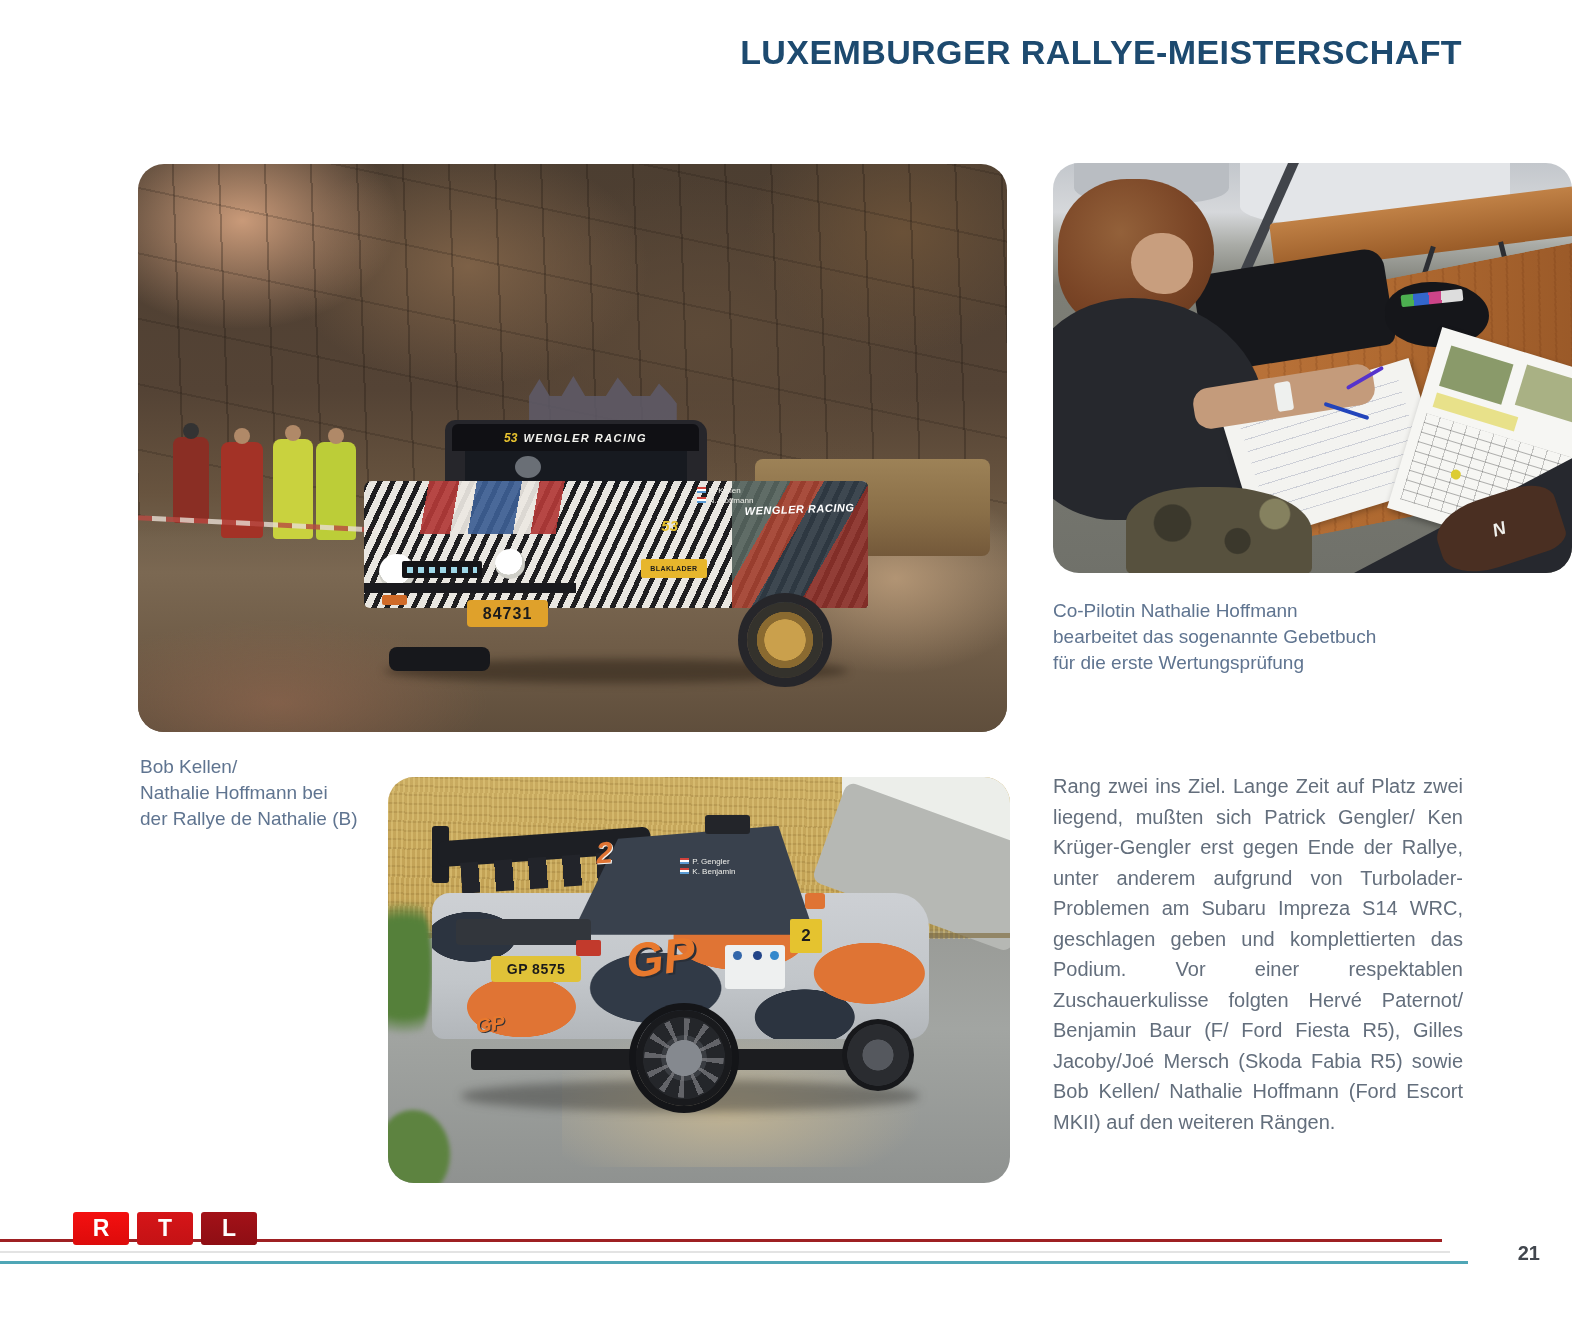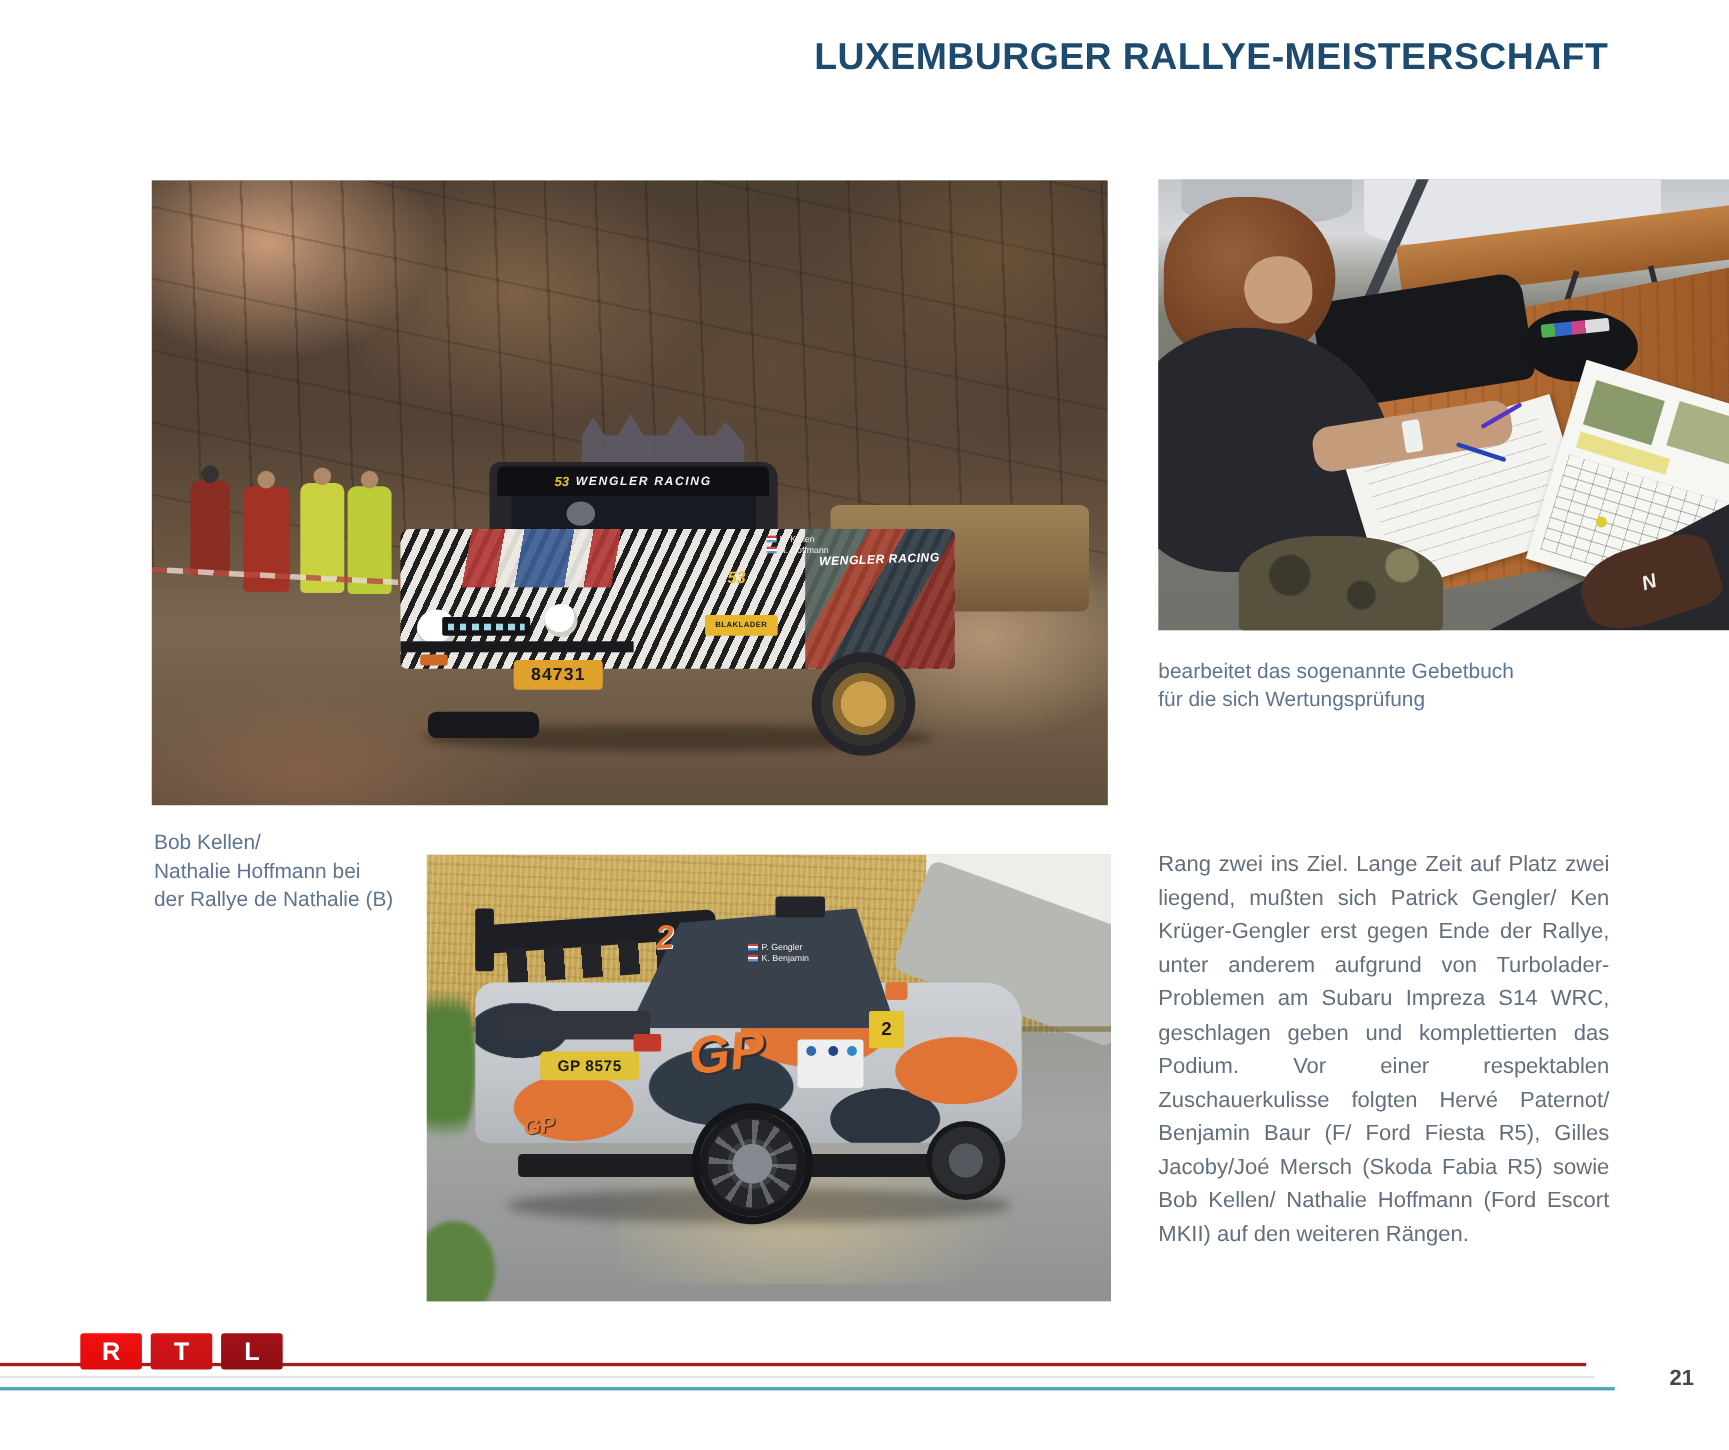--- a/index.html
+++ b/index.html
@@ -6,21 +6,21 @@
   .page{
     position:relative;width:1572px;height:1318px;background:#ffffff;overflow:hidden;
     font-family:"Liberation Sans",sans-serif;
   }
   
   .title{
     position:absolute;top:33px;right:110px;
     font-size:34px;font-weight:bold;letter-spacing:.4px;color:#1d4a6f;white-space:nowrap;
   }
   
-  .photo{position:absolute;overflow:hidden;}
+  .photo{position:absolute;overflow:hidden;border-radius:26px;}
   
   .photo1{left:138px;top:164px;width:869px;height:568px;
     background:
       radial-gradient(ellipse 260px 180px at 12% 10%, #c99a79 0%, rgba(201,154,121,0) 60%),
       radial-gradient(ellipse 300px 200px at 38% 18%, #7d6147 0%, rgba(125,97,71,0) 60%),
       radial-gradient(ellipse 260px 200px at 88% 12%, #6a5138 0%, rgba(0,0,0,0) 60%),
       radial-gradient(ellipse 400px 240px at 65% 30%, #5d4a38 0%, rgba(0,0,0,0) 65%),
       linear-gradient(180deg,#4c3e31 0%,#544335 40%,#68543f 58%,#71604b 66%,#6e5c49 78%,#63523f 100%);
   }
   .p1-branches{position:absolute;inset:0;background:
@@ -303,22 +303,23 @@
       <div class="p2-rb-dot2"></div>
     </div>
     <div class="p2-pants"></div>
     <div class="p2-corner"></div>
     <div class="p2-shoe">
         <span>N</span>
       </div>
   </div>
 
   <div class="caption cap2">
+    <span>Co-Pilotin Nathalie Hoffmann</span>
     <span>bearbeitet das sogenannte Gebetbuch</span>
-    <span>für die sich Wertungsprüfung</span>
+    <span>für die erste Wertungsprüfung</span>
   </div>
 
   <div class="caption cap1">
     <span>Bob Kellen/</span>
     <span>Nathalie Hoffmann bei</span>
     <span>der Rallye de Nathalie (B)</span>
   </div>
 
   <div class="photo photo3">
     <div class="p3-hay"></div>

